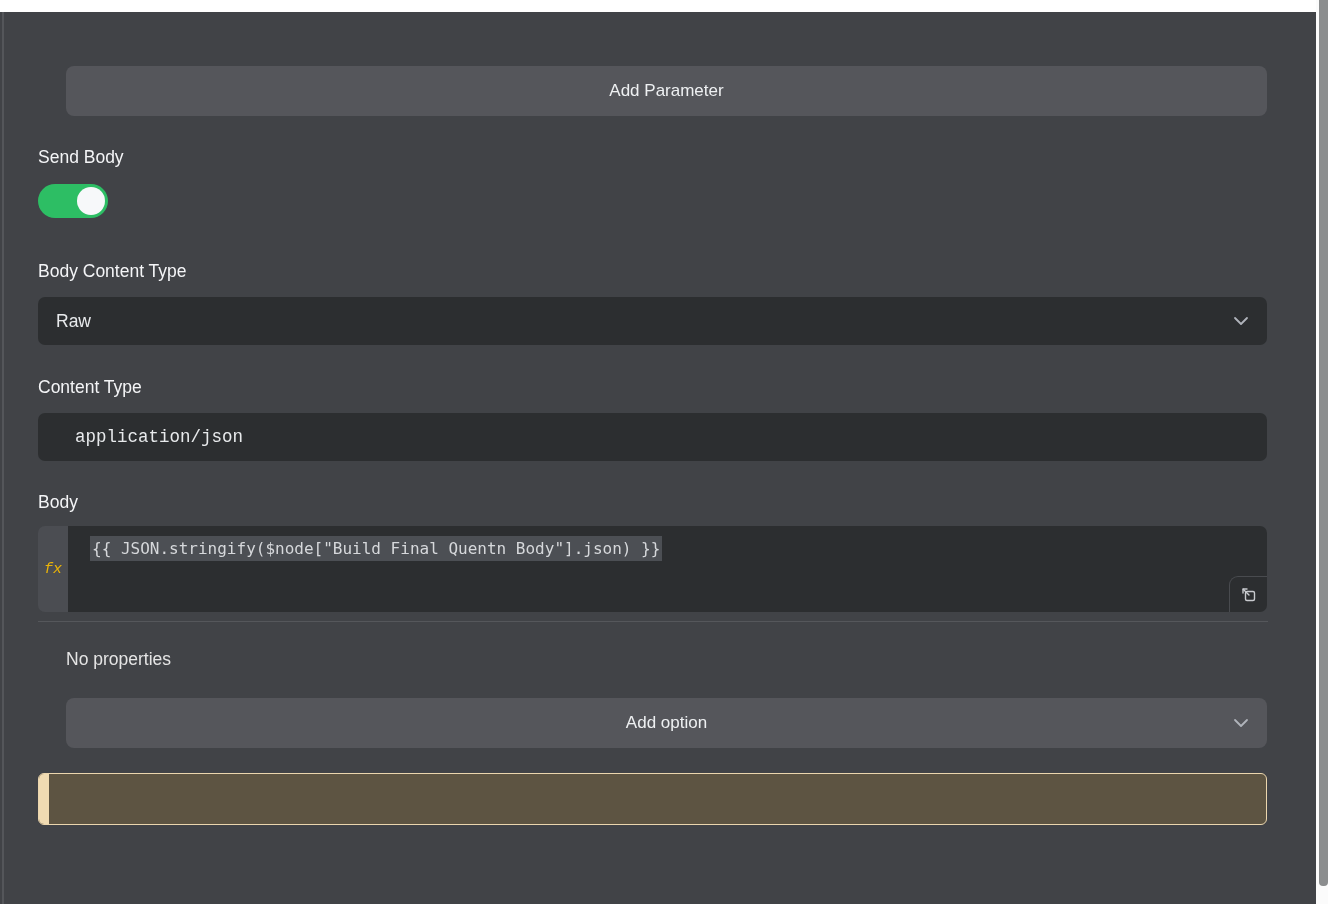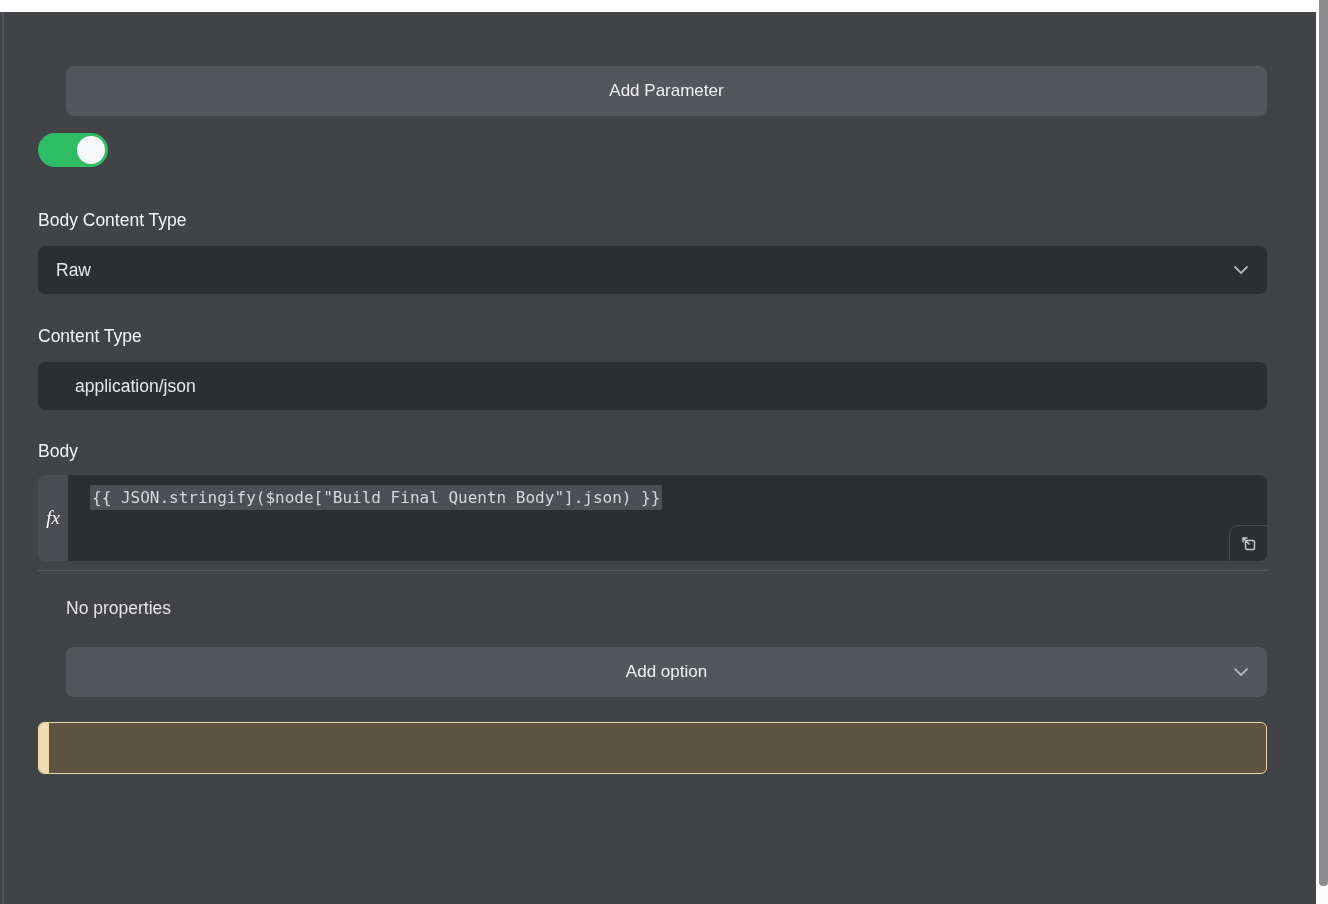--- a/index.html
+++ b/index.html
@@ -66,21 +66,21 @@
     border-radius: 7px;
     display: flex; align-items: center;
     color: #e8eaec;
     font-size: 17.5px;
     padding: 0 18px;
     position: relative;
     cursor: pointer;
   }
   .text-input {
     width: calc(100% - 87px);
-    font-family: Liberation Sans, sans-serif;
+    font-family: Liberation Mono, monospace;
     outline: none;
     cursor: text;
     padding-left: 37px;
   }
   .chev {
     position: absolute;
     right: 16px; top: 50%;
     transform: translateY(-50%);
     width: 20px; height: 20px;
   }
@@ -90,24 +90,24 @@
   .expr-row {
     display: flex;
     margin: 14px 49px 0 38px;
     height: 86px;
   }
   .fx-tab {
     width: 30px;
     background: #4b4d52;
     border-radius: 7px 0 0 7px;
     display: flex; align-items: center; justify-content: center;
-    color: #ffffff;
-    font-family: Liberation Serif, serif;
+    color: #eab308;
+    font-family: Liberation Mono, monospace;
     font-style: italic;
-    font-size: 19px;
+    font-size: 15px;
     flex: none;
   }
   .expr-editor {
     flex: 1;
     background: #2c2e30;
     border-radius: 0 7px 7px 0;
     position: relative;
     padding: 13px 0 0 22px;
     font-family: "DejaVu Sans Mono", monospace;
     font-size: 16px;
@@ -191,20 +191,21 @@
 </style>
 </head>
 <body>
 
 <div class="panel">
   <div class="left-edge-line"></div>
   <div class="content">
 
     <div class="big-button">Add Parameter</div>
 
+    <div class="field-label lbl-send-body">Send Body</div>
 
     <div class="toggle">
       <div class="knob"></div>
     </div>
 
     <div class="field-label lbl-bct">Body Content Type</div>
 
     <div class="select-box">
       <span>Raw</span>
       <svg class="chev" viewBox="0 0 20 20">

